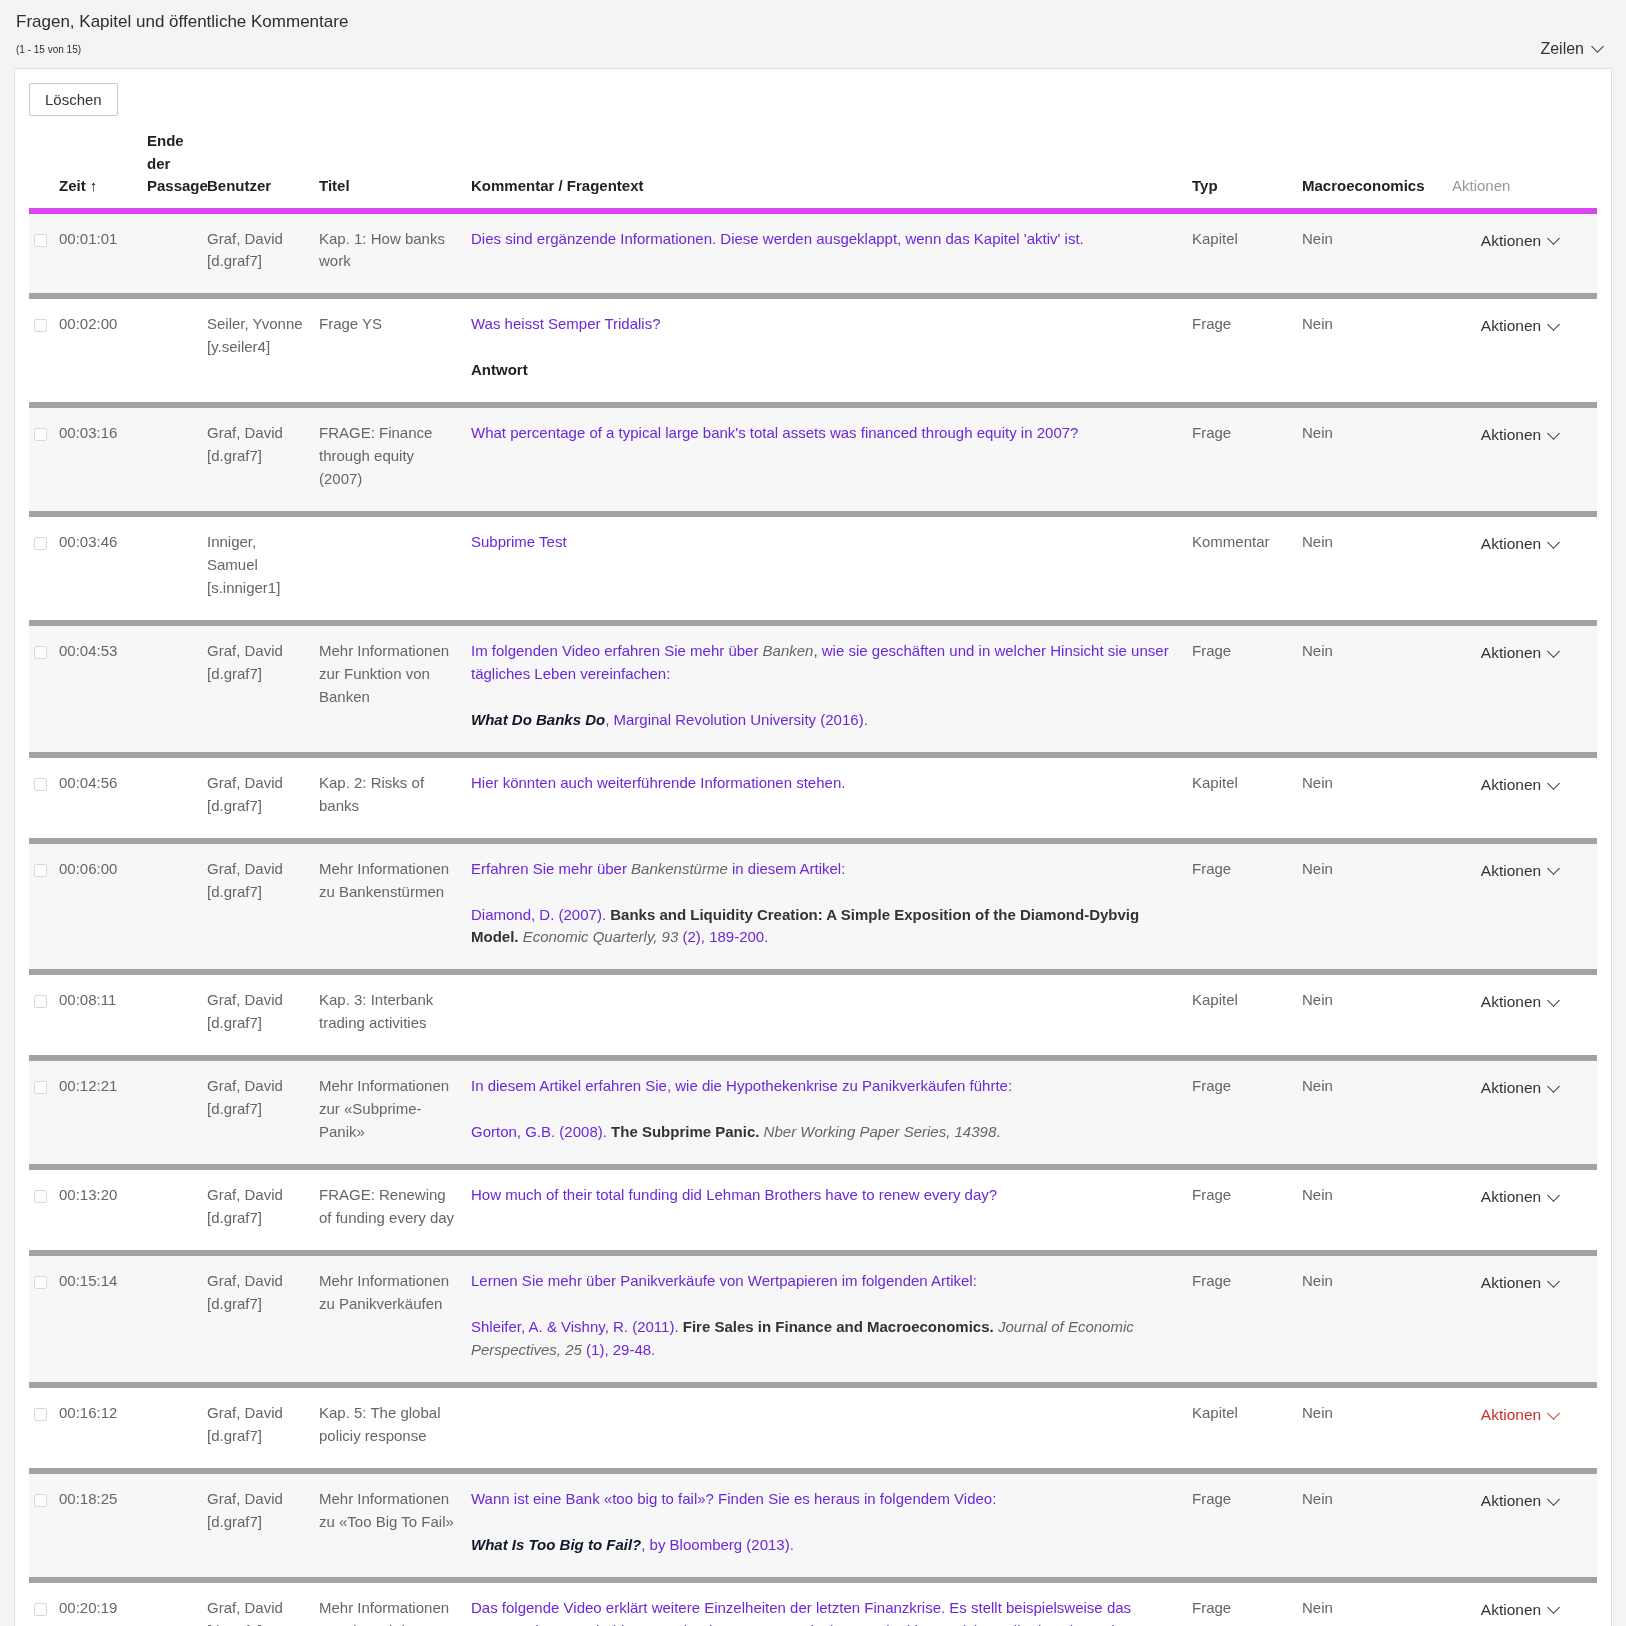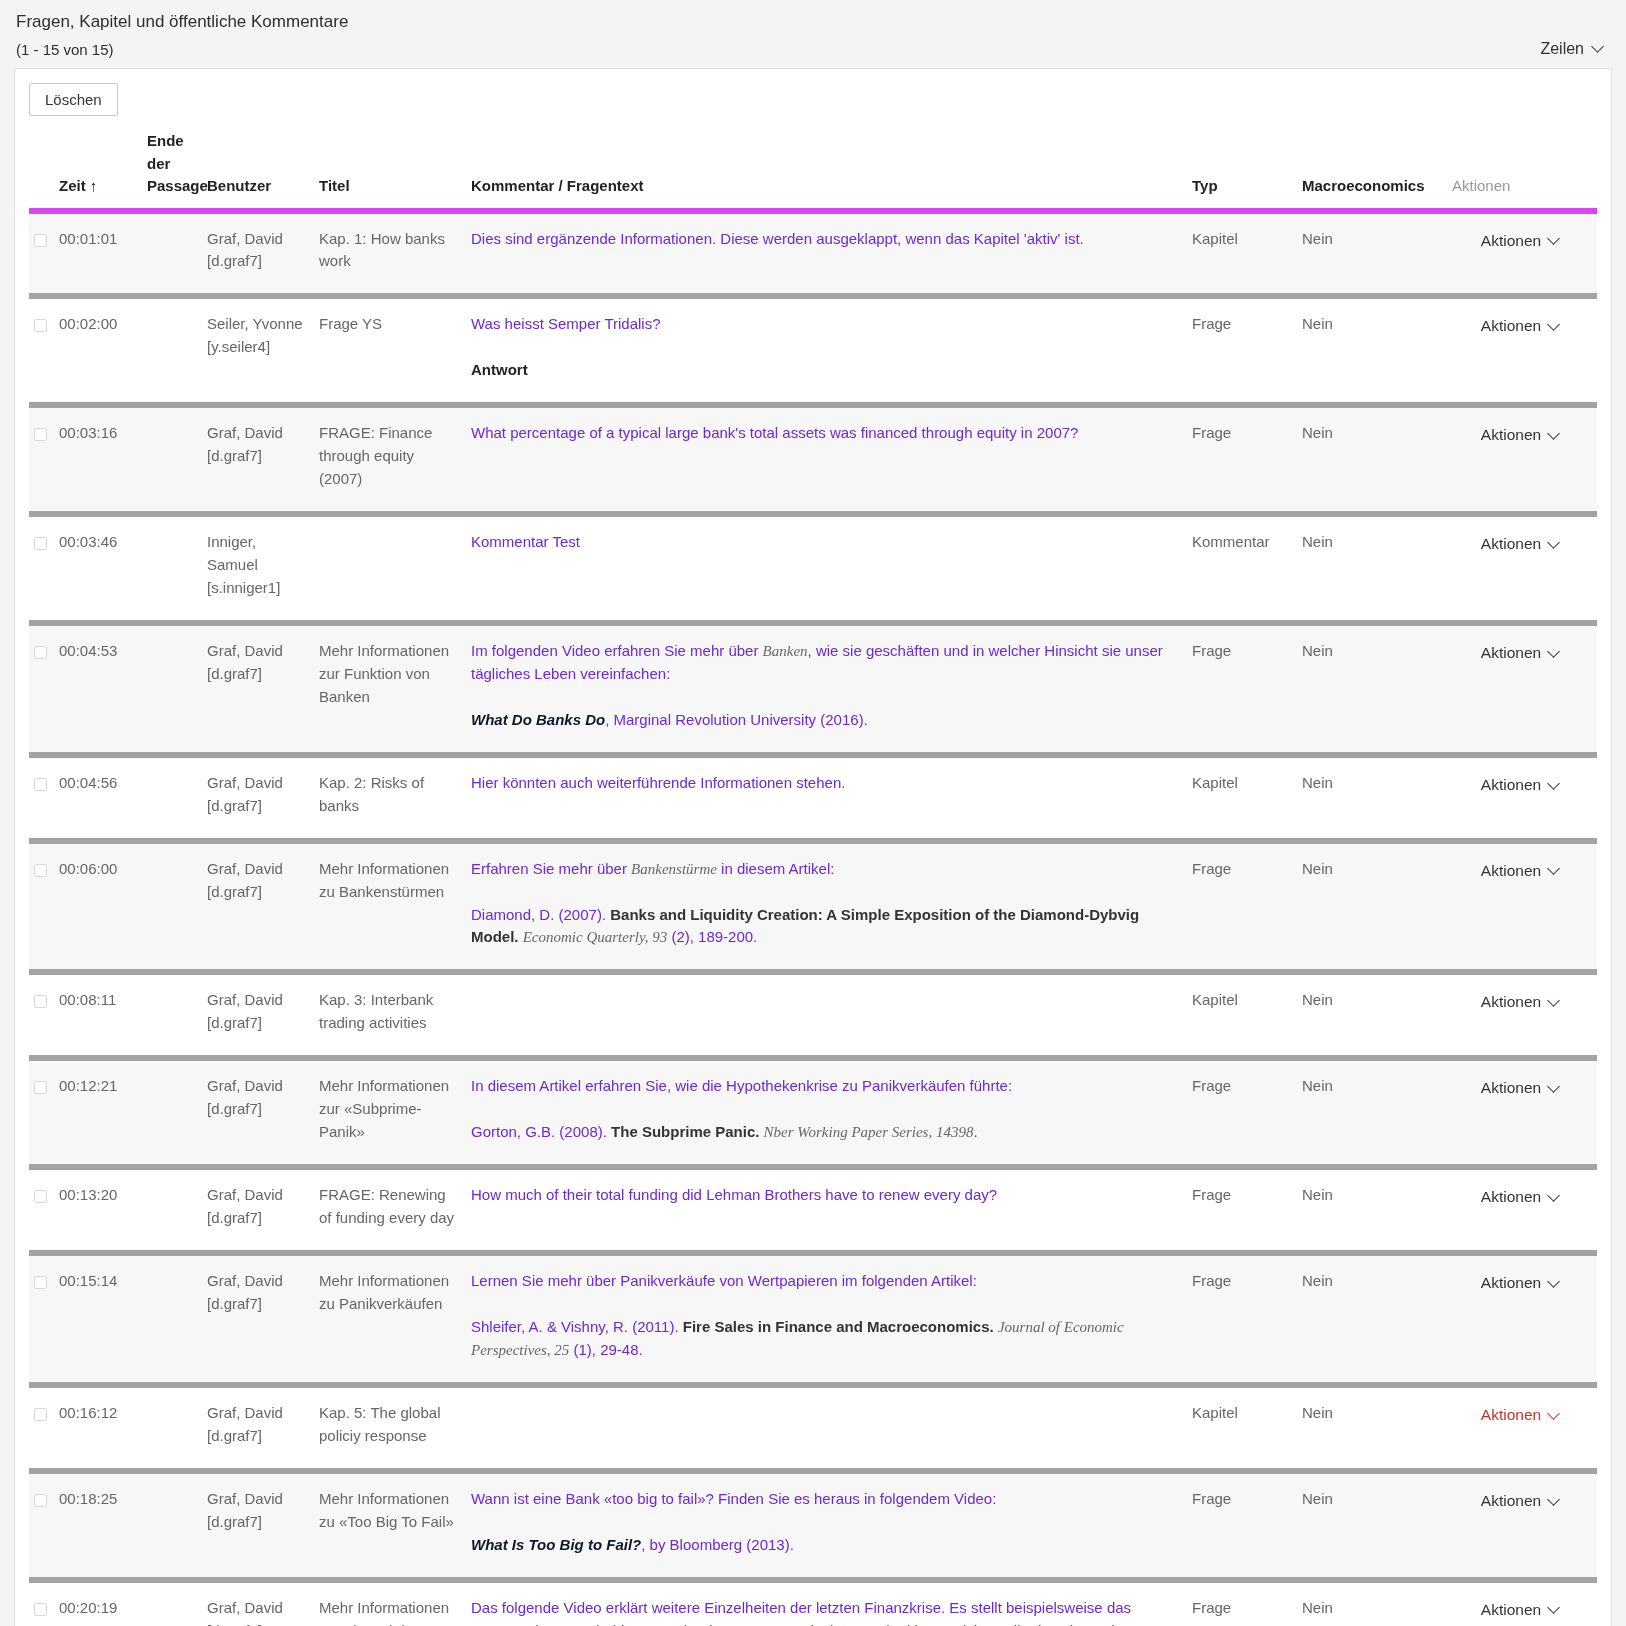--- a/index.html
+++ b/index.html
@@ -5,21 +5,21 @@
   * { margin:0; padding:0; box-sizing:border-box; }
   html,body { width:1626px; height:1626px; overflow:hidden; }
   body {
     background:#f4f4f4;
     font-family:"Liberation Sans", sans-serif;
     color:#666;
   }
   .page-header { padding:12px 16px 0 16px; }
   .page-title { font-size:17px; color:#2e2e2e; font-weight:400; }
   .header-line2 { display:flex; justify-content:space-between; align-items:center; margin-top:8px; padding-right:8px; }
-  .count { font-size:15px; color:#2e2e2e; }
+  .count { font-size:10px; color:#2e2e2e; }
   .rows-dropdown { font-size:16px; color:#333; cursor:pointer; display:inline-flex; align-items:center; gap:9px; }
   .chev {
     width:9px; height:9px; display:inline-block;
     border-right:1.7px solid currentColor; border-bottom:1.7px solid currentColor;
     transform:rotate(45deg); margin-top:-5px;
   }
   .card {
     background:#fff; border:1px solid #e0e0e0;
     margin:10px 14px 0 14px; padding:14px 14px 0 14px;
     height:1560px;
@@ -55,21 +55,21 @@
     width:13px; height:13px; border:1px solid #d9d9d9; border-radius:2px; background:#fdfdfd;
     cursor:pointer;
   }
   .actions-link { color:#333; font-size:15.5px; display:inline-flex; align-items:center; gap:8px; cursor:pointer; white-space:nowrap; }
   .actions-link .chev { margin-top:-3px; }
   .actions-link.red { color:#c9302c; }
   .para { margin-bottom:23px; }
   .para:last-child { margin-bottom:0; }
   .seg-n { color:#6d28d9; }
   .seg-b { color:#333; font-weight:700; }
-  .seg-i { color:#666; font-style:italic;font-family:Liberation Serif, serif; }
+  .seg-i { color:#666; font-style:italic; }
   .seg-bi { color:#0f172a; font-weight:700; font-style:italic; }
   .seg-link { color:#222; font-weight:700; cursor:pointer; }
 </style>
 </head>
 <body>
 
 <div class="page-header">
   <div class="page-title">Fragen, Kapitel und öffentliche Kommentare</div>
   <div class="header-line2">
     <div class="count">(1 - 15 von 15)</div>
@@ -166,21 +166,21 @@
       </span>
     </td>
   </tr>
         <tr>
     <td class="c-check"><input type="checkbox" style=""></td>
     <td class="c-zeit">00:03:46</td>
     <td class="c-ende"></td>
     <td class="c-benutzer">Inniger, Samuel [s.inniger1]</td>
     <td class="c-titel"></td>
     <td class="c-kommentar">
-            <div class="para"><span class="seg-n">Kommentar Test</span></div>
+            <div class="para"><span class="seg-n">Subprime Test</span></div>
           </td>
     <td class="c-typ">Kommentar</td>
     <td class="c-verpflichtend">Nein</td>
     <td class="c-aktionen">
       <span class="actions-link">
         <span class="actions-text">Aktionen</span>
         <span class="chev"></span>
       </span>
     </td>
   </tr>

